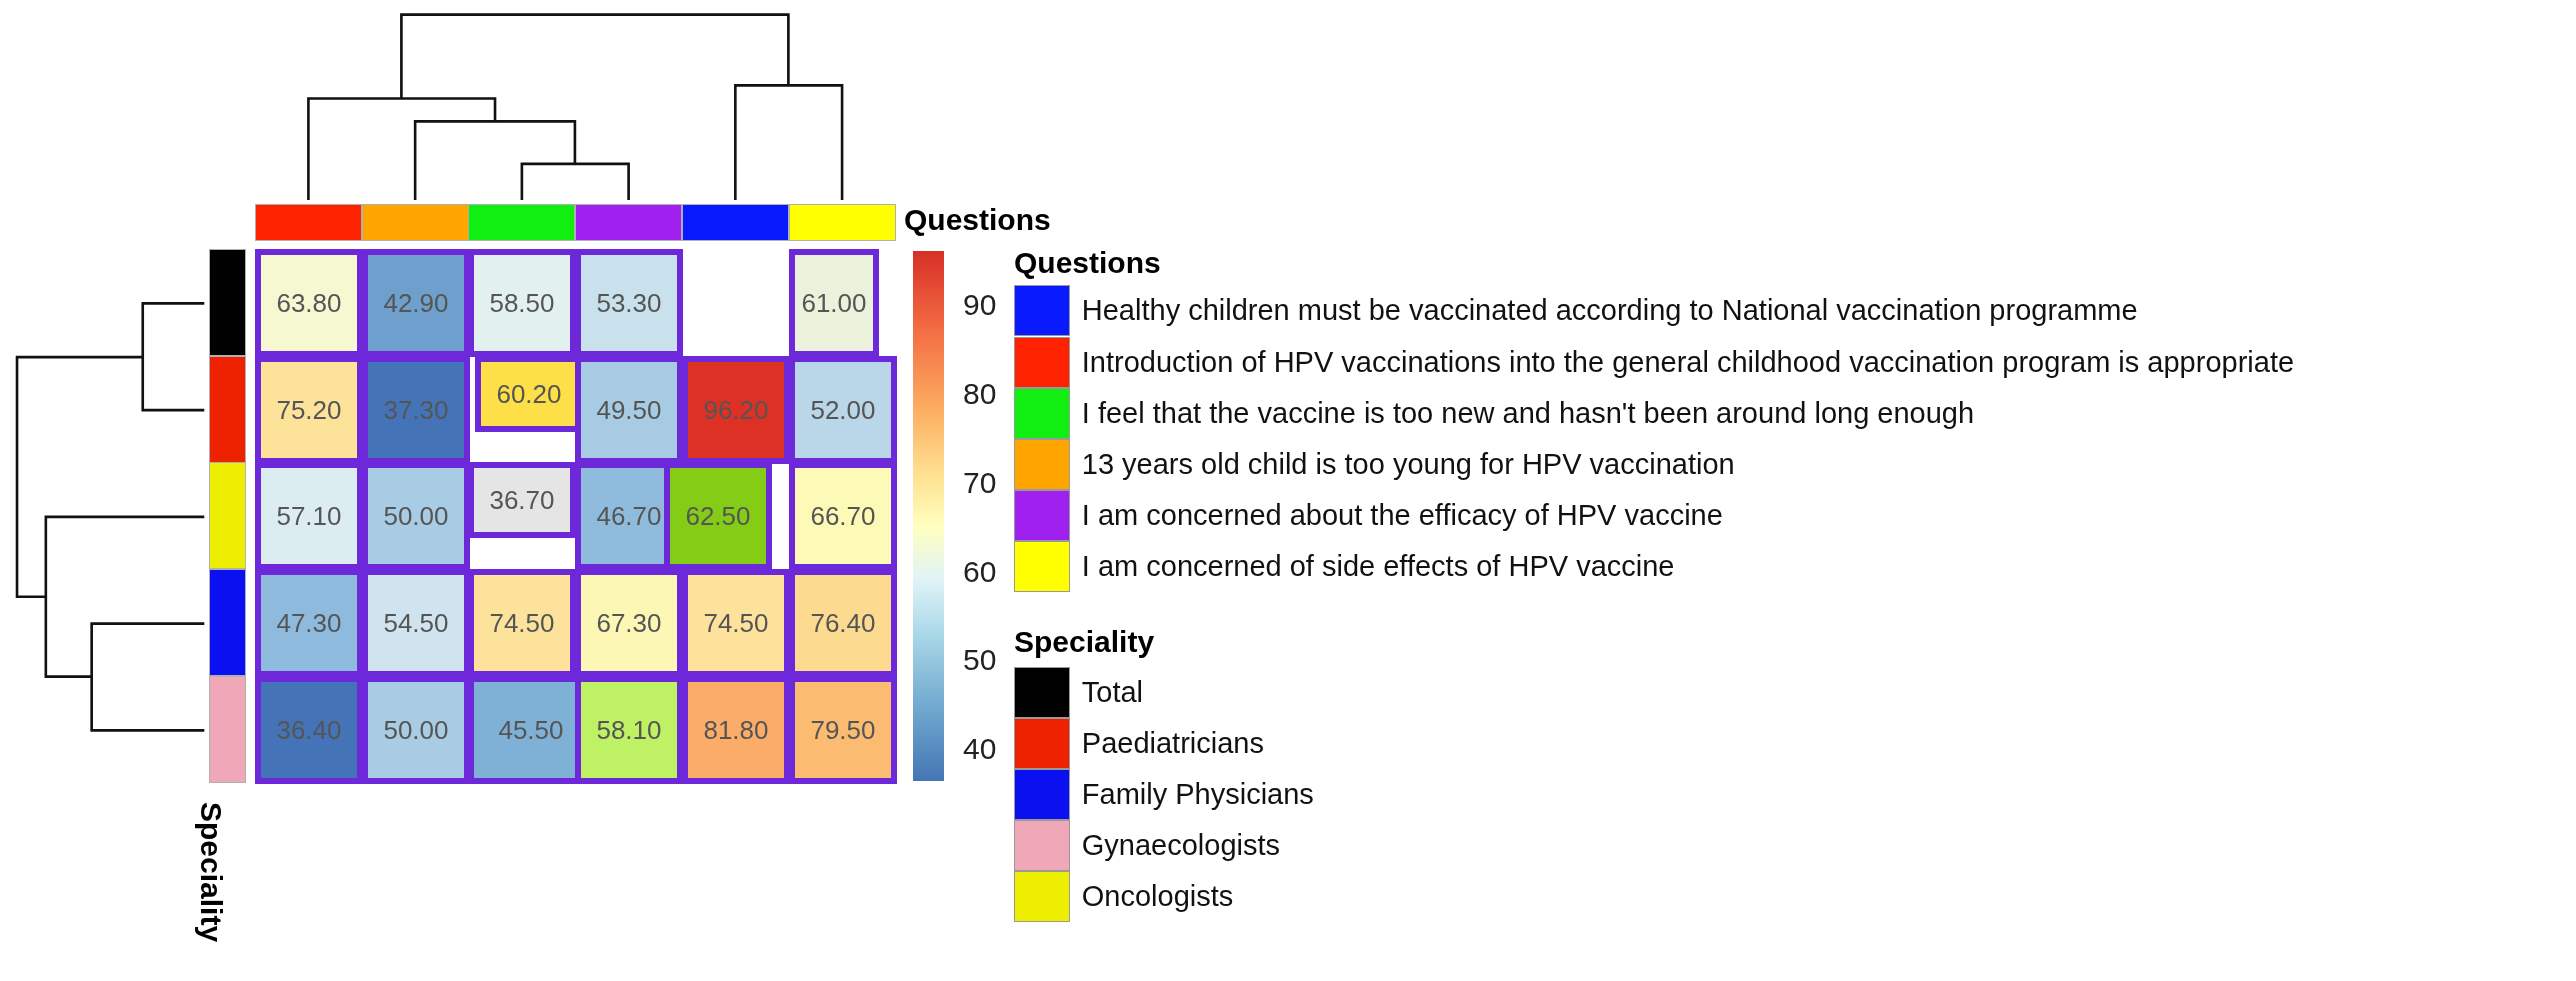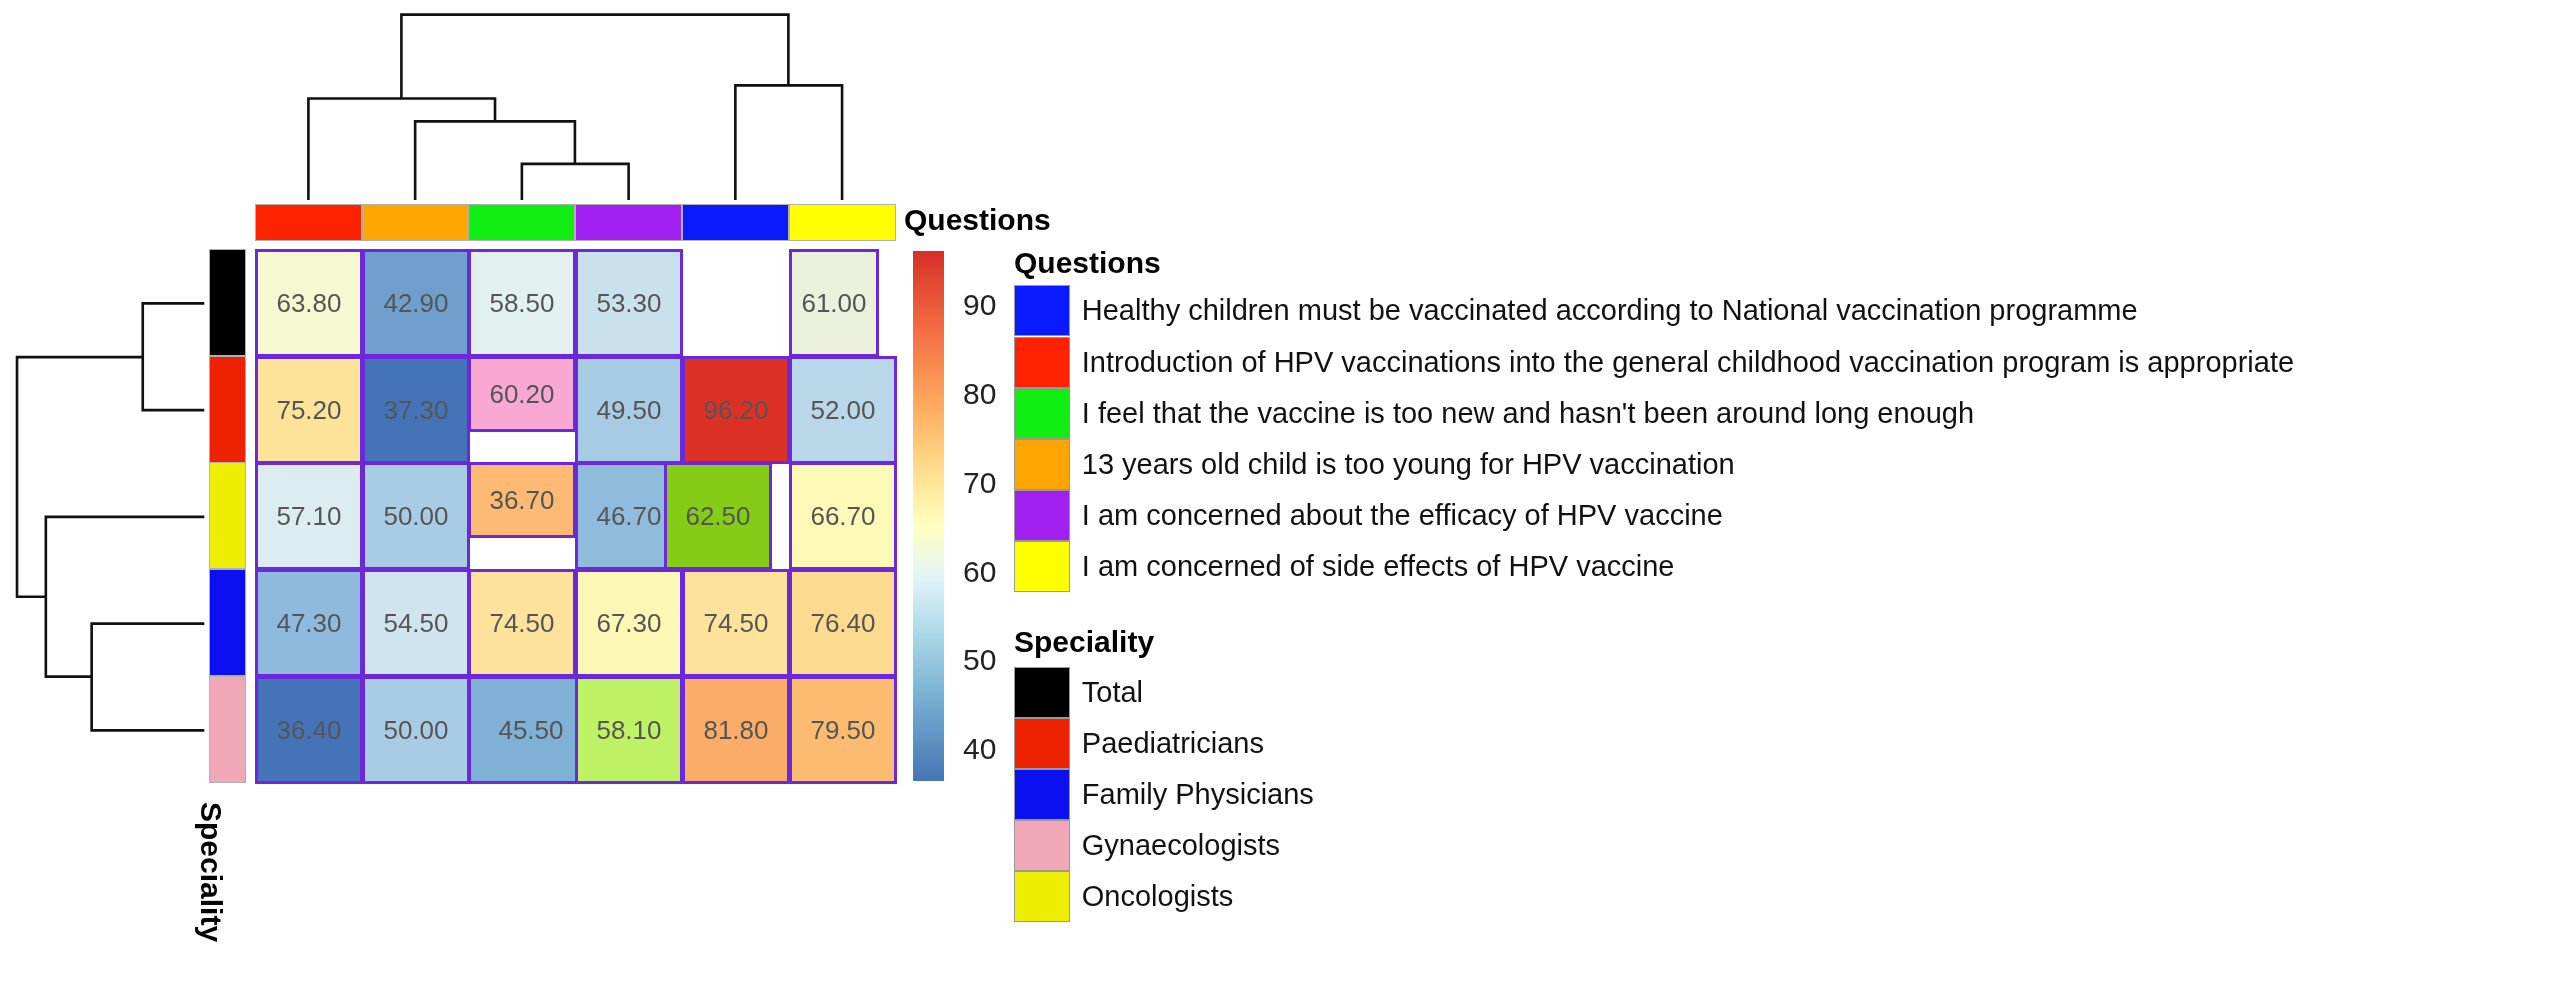--- a/index.html
+++ b/index.html
@@ -1,18 +1,18 @@
 <!DOCTYPE html>
 <html style="font-size:10.5px"><head>
 <meta charset="utf-8">
 <style>
   html, body { margin:0; padding:0; background:#ffffff; }
   body { width:2576px; height:982px; position:relative; overflow:hidden; font-family:"Liberation Sans", sans-serif; }
   .abs { position:absolute; }
-  .cell { position:absolute; box-sizing:border-box; border:3px solid #6d28d9; display:flex; align-items:center; justify-content:center; font-size:26px; color:#555; }
+  .cell { position:absolute; box-sizing:border-box; border:6px solid #6d28d9; display:flex; align-items:center; justify-content:center; font-size:26px; color:#555; }
   .annot { position:absolute; box-sizing:border-box; border:1.3px solid #b0b0b0; }
   .legend-title { position:absolute; font-weight:bold; font-size:30px; color:#000; }
   .legend-item { position:absolute; display:flex; align-items:center; height:51px; }
   .swatch { width:56px; height:51px; box-sizing:border-box; border:1.3px solid #999; flex:none; }
   .legend-label { font-size:29px; color:#111; margin-left:11.8px; white-space:nowrap; }
   .cbar-tick { position:absolute; font-size:30px; color:#222;text-align:right; }
   .dend { position:absolute; left:0; top:0; }
 </style>
 </head>
 <body>
@@ -76,40 +76,40 @@
   <div class="cell" style="left:534px;top:0;width:90px;height:108px;background:#eaf2dc">
       <span>61.00</span>
     </div>
 
   <div class="cell" style="left:0;top:107px;width:108px;height:108px;background:#fde29a">
       <span>75.20</span>
     </div>
   <div class="cell" style="left:107px;top:107px;width:108px;height:108px;background:#4473b8">
       <span>37.30</span>
     </div>
-  <div class="cell" style="left:213px;top:107px;width:108px;height:76px;background:#f9a8d4">
+  <div class="cell" style="left:220px;top:107px;width:108px;height:76px;background:#fde047">
       <span>60.20</span>
     </div>
   <div class="cell" style="left:320px;top:107px;width:108px;height:108px;background:#a6cbe2">
       <span>49.50</span>
     </div>
   <div class="cell" style="left:427px;top:107px;width:108px;height:108px;background:#dd3125">
       <span>96.20</span>
     </div>
   <div class="cell" style="left:534px;top:107px;width:108px;height:108px;background:#b9d7e8">
       <span>52.00</span>
     </div>
 
   <div class="cell" style="left:0;top:213px;width:108px;height:108px;background:#dcedf2">
       <span>57.10</span>
     </div>
   <div class="cell" style="left:107px;top:213px;width:108px;height:108px;background:#a8cce4">
       <span>50.00</span>
     </div>
-  <div class="cell" style="left:213px;top:213px;width:108px;height:76px;background:#fdba74">
+  <div class="cell" style="left:213px;top:213px;width:108px;height:76px;background:#e5e5e5">
       <span>36.70</span>
     </div>
   <div class="cell" style="left:320px;top:213px;width:108px;height:108px;background:#8fbbdc">
       <span>46.70</span>
     </div>
   <div class="cell" style="left:409px;top:213px;width:108px;height:108px;background:#84cc16">
       <span>62.50</span>
     </div>
   <div class="cell" style="left:534px;top:213px;width:108px;height:108px;background:#fdfab8">
       <span>66.70</span>

